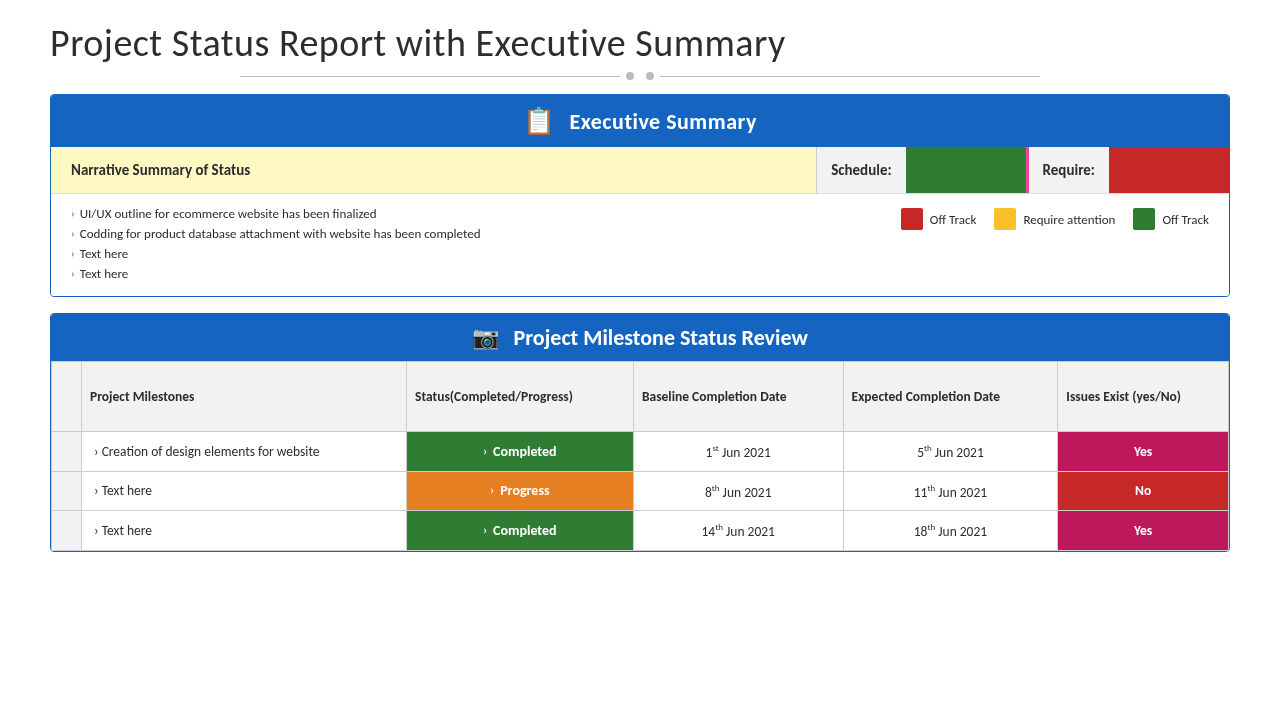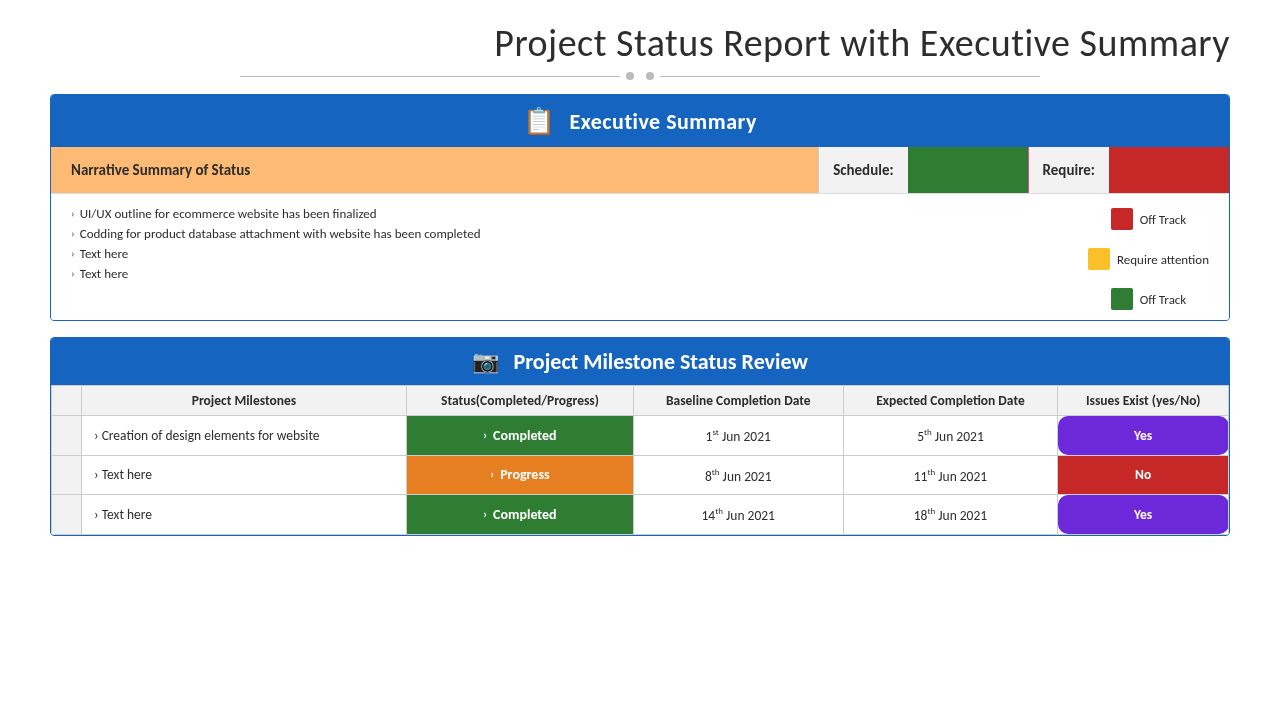--- a/index.html
+++ b/index.html
@@ -10,21 +10,21 @@
       min-height: 720px;
       overflow: hidden;
     }
     .page {
       width: 1280px;
       min-height: 720px;
       background: #ffffff;
       padding: 20px 50px;
     }
     .main-title {
-      text-align: right;
+      text-align: left;
       font-size: 38px;
       font-weight: 300;
       color: #2d2d2d;
       margin-bottom: 6px;
       letter-spacing: 0.5px;
     }
     .subtitle {
       text-align: center;
       font-size: 13px;
       color: #555;
@@ -86,26 +86,26 @@
     }
     .status-label {
       flex: 2;
       padding: 14px 20px;
       font-size: 15px;
       font-weight: 700;
       color: #2d2d2d;
       display: flex;
       align-items: center;
       border-right: 1px solid #ccc;
-      background: #fdba74;
+      background: #fef9c3;
     }
     .status-item {
       display: flex;
       align-items: center;
-      border-right: 1px solid #ec4899;
+      border-right: 3px solid #ec4899;
     }
     .status-item-label {
       padding: 14px 14px;
       font-size: 15px;
       font-weight: 700;
       color: #2d2d2d;
       background: #f2f2f2;
       white-space: nowrap;
     }
     .status-color-box {
@@ -139,21 +139,20 @@
     .bullet-arrow {
       color: #555;
       margin-top: 1px;
       font-size: 11px;
     }
     .legend-col {
       display: flex;
       align-items: center;
       gap: 18px;
       padding-top: 2px;
-      flex-direction: column;
     }
     .legend-item {
       display: flex;
       align-items: center;
       gap: 7px;
       font-size: 13px;
       color: #2d2d2d;
     }
     .legend-box {
       width: 22px;
@@ -187,25 +186,25 @@
 
     
     .milestone-table {
       width: 100%;
       border-collapse: collapse;
       background: #fff;
     }
     .milestone-table th {
       background: #f2f2f2;
       border: 1px solid #ccc;
-      padding: 6px 8px;
+      padding: 26px 8px;
       font-size: 13.5px;
       font-weight: 700;
       color: #2d2d2d;
-      text-align: center;
+      text-align: left;
       vertical-align: middle;
     }
     .milestone-table td {
       border: 1px solid #ccc;
       padding: 10px 12px;
       font-size: 13.5px;
       color: #2d2d2d;
       text-align: center;
       vertical-align: middle;
     }
@@ -218,24 +217,23 @@
       font-weight: 700;
       font-size: 14px;
     }
     .milestone-table .td-status-progress {
       background: #e67e22;
       color: #fff;
       font-weight: 700;
       font-size: 14px;
     }
     .milestone-table .td-issues-yes {
-      background: #6d28d9;
-      color: #fff;
-      font-weight: 700;
-      border-radius: 10px;
+      background: #be185d;
+      color: #fff;
+      font-weight: 700;
     }
     .milestone-table .td-issues-no {
       background: #c62828;
       color: #fff;
       font-weight: 700;
     }
     .row-num-col {
       width: 30px;
       background: #f2f2f2;
       border: 1px solid #ccc;

